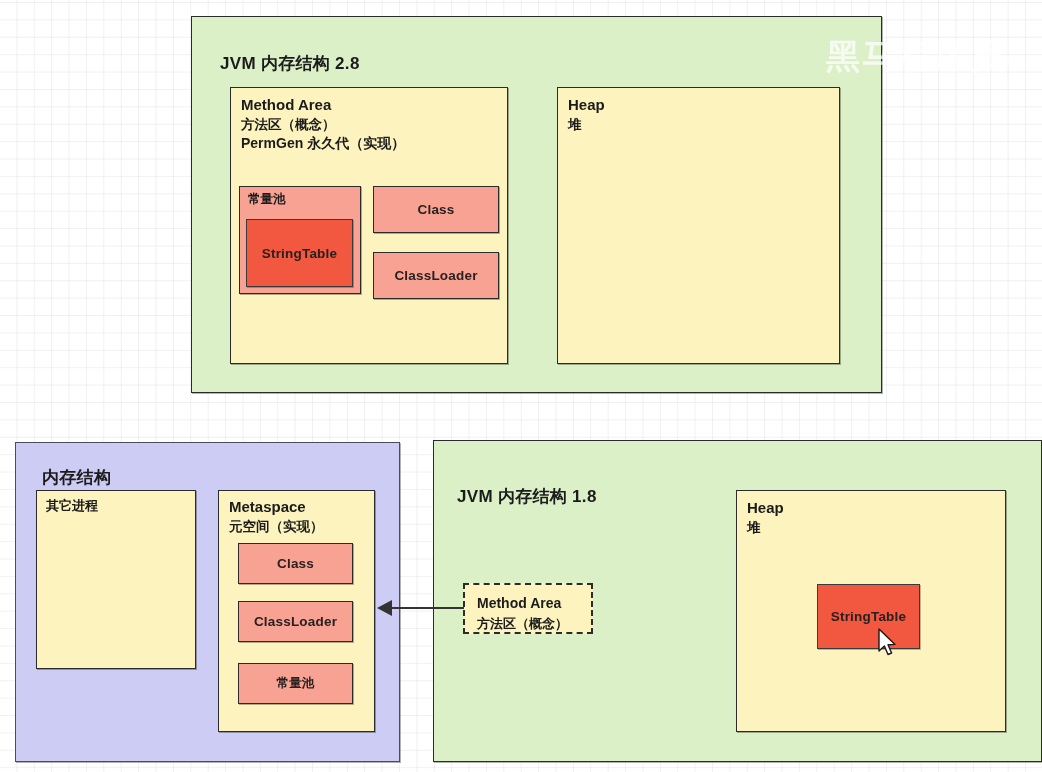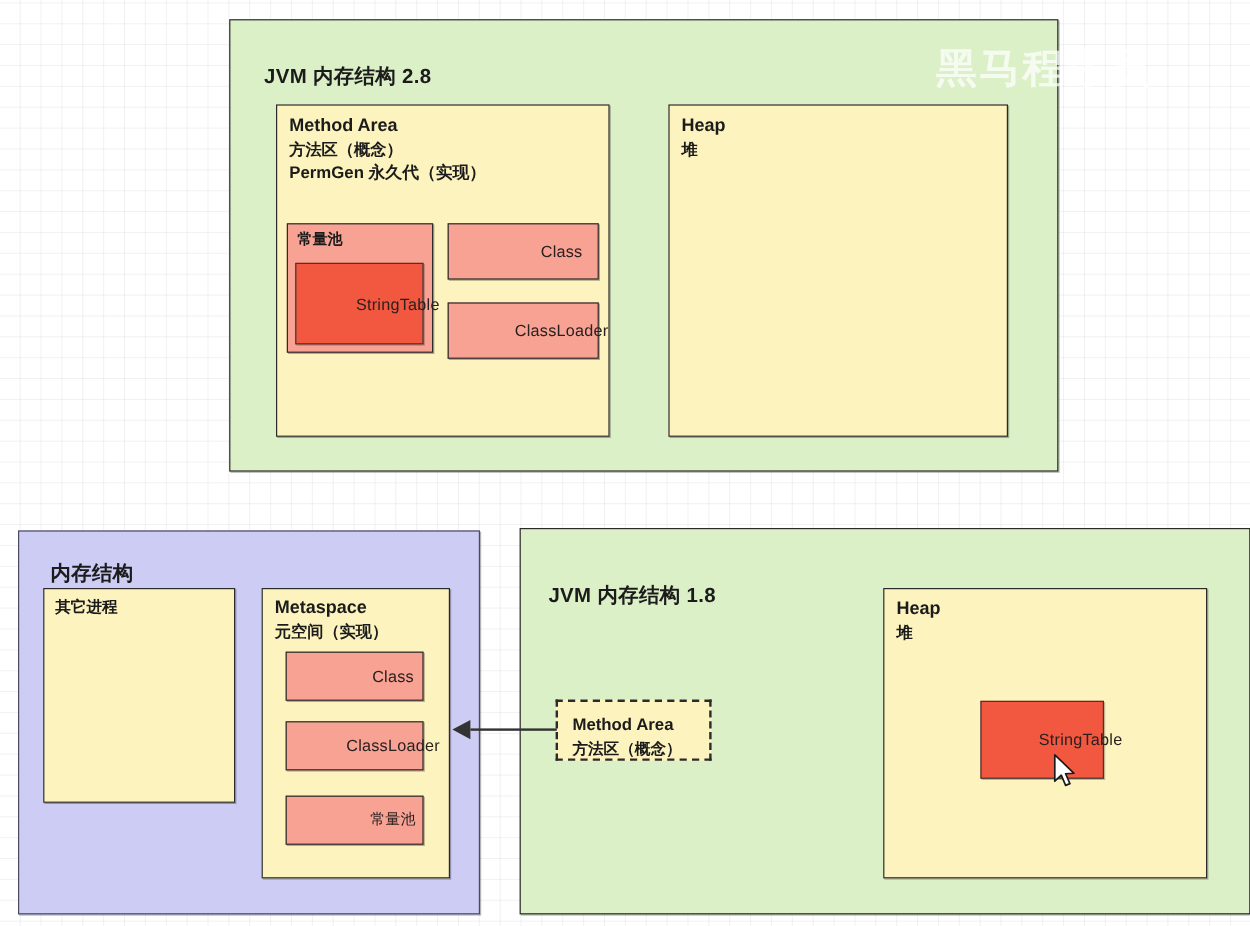--- a/index.html
+++ b/index.html
@@ -63,21 +63,21 @@
     line-height:1.42;white-space:nowrap;
   }
   .box-head .sub{font-size:13.5px;font-weight:bold;display:block;}
   .box-head .sub2{font-size:14px;font-weight:bold;display:block;text-align:center;}
   .small-head{
     position:absolute;left:8px;top:4px;
     font-size:12.5px;font-weight:bold;color:#1b1b1b;white-space:nowrap;
   }
   .centered{
     width:100%;height:100%;display:flex;align-items:center;justify-content:center;
-    font-size:13.5px;font-weight:normal;color:#2a2020;letter-spacing:.2px;padding-left:32px;
+    font-size:13.5px;font-weight:bold;color:#2a2020;letter-spacing:.2px;
   }
   .centered.cn{font-size:12.5px;}
   .dash-text{
     position:absolute;left:12px;top:8px;
     font-size:14px;font-weight:bold;color:#1b1b1b;line-height:1.5;white-space:nowrap;
   }
   .dash-text .sub{font-size:13px;display:block;font-weight:bold;}
 
   
   .arrow-line{
@@ -135,21 +135,21 @@
   <div class="centered">ClassLoader</div>
 </div>
 
 <div class="abs box-yellow" style="left:557px;top:87px;width:283px;height:277px;">
   <div class="box-head">
     <span>Heap</span>
     <span class="sub">堆</span>
   </div>
 </div>
 
-<div id="watermark" style="left:780px;top:34px;">黑马程序员-</div>
+<div id="watermark" style="left:826px;top:34px;">黑马程序员-</div>
 
 <div class="abs panel-purple" style="left:15px;top:442px;width:385px;height:320px;">
   <div class="panel-title" style="left:26px;top:23px;">内存结构</div>
 </div>
 
 <div class="abs box-yellow" style="left:36px;top:490px;width:160px;height:179px;">
   <div class="small-head" style="font-size:13px;left:9px;top:6px;">其它进程</div>
 </div>
 
 <div class="abs box-yellow" style="left:218px;top:490px;width:157px;height:242px;">

